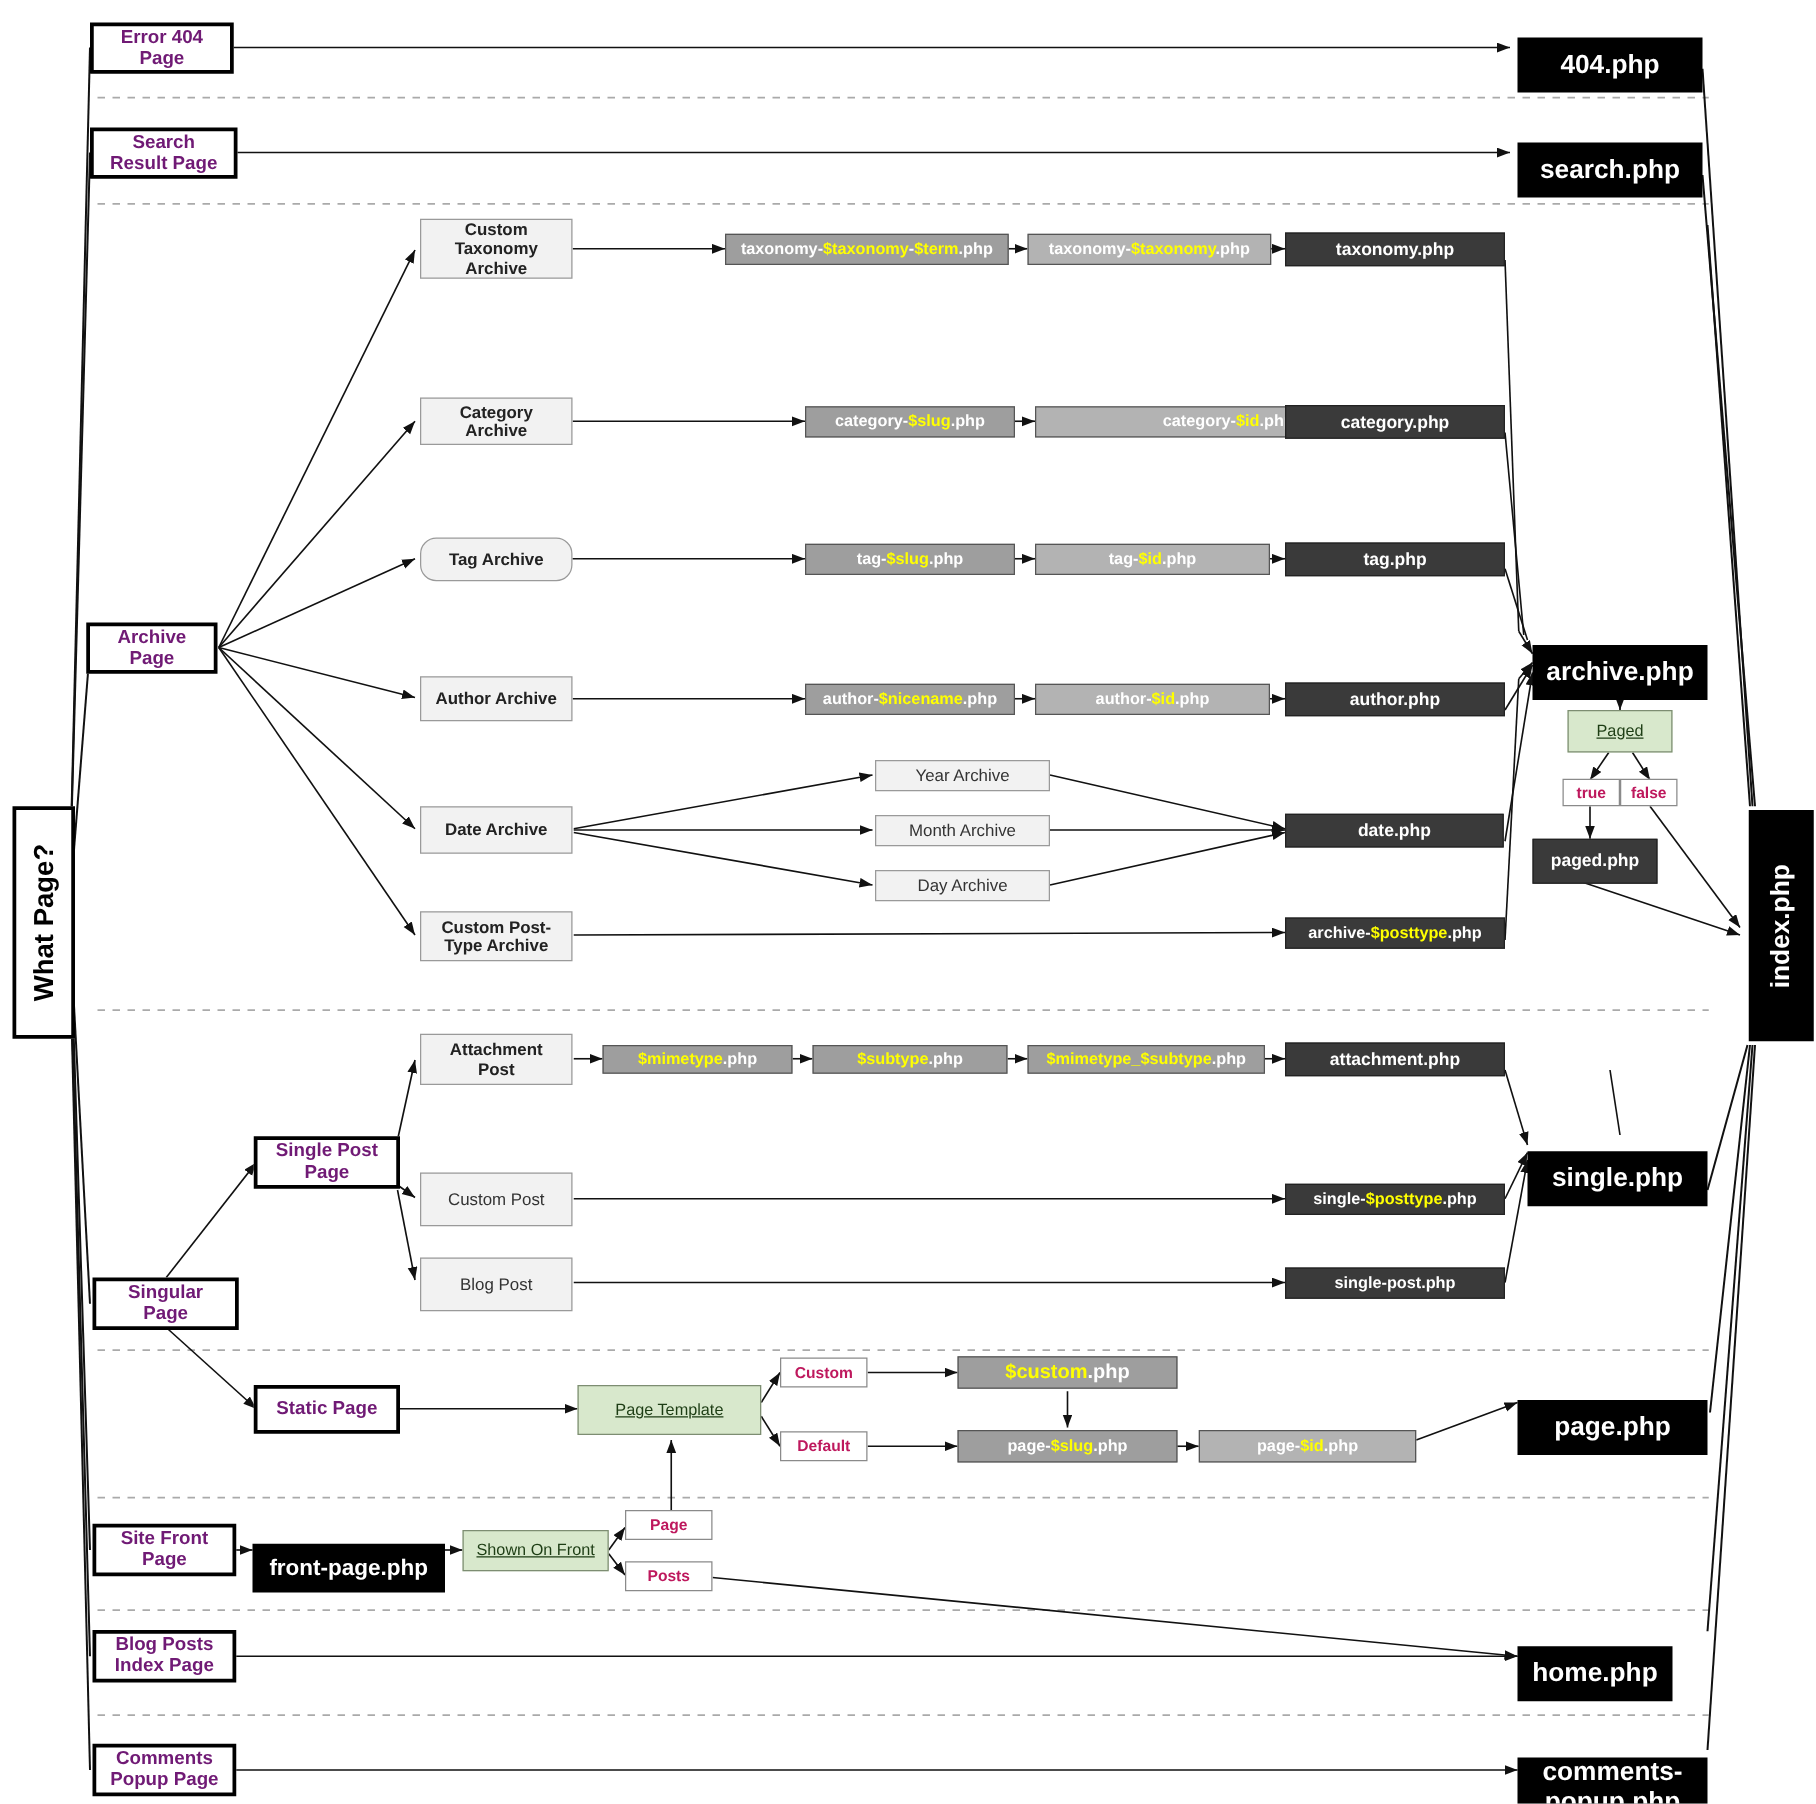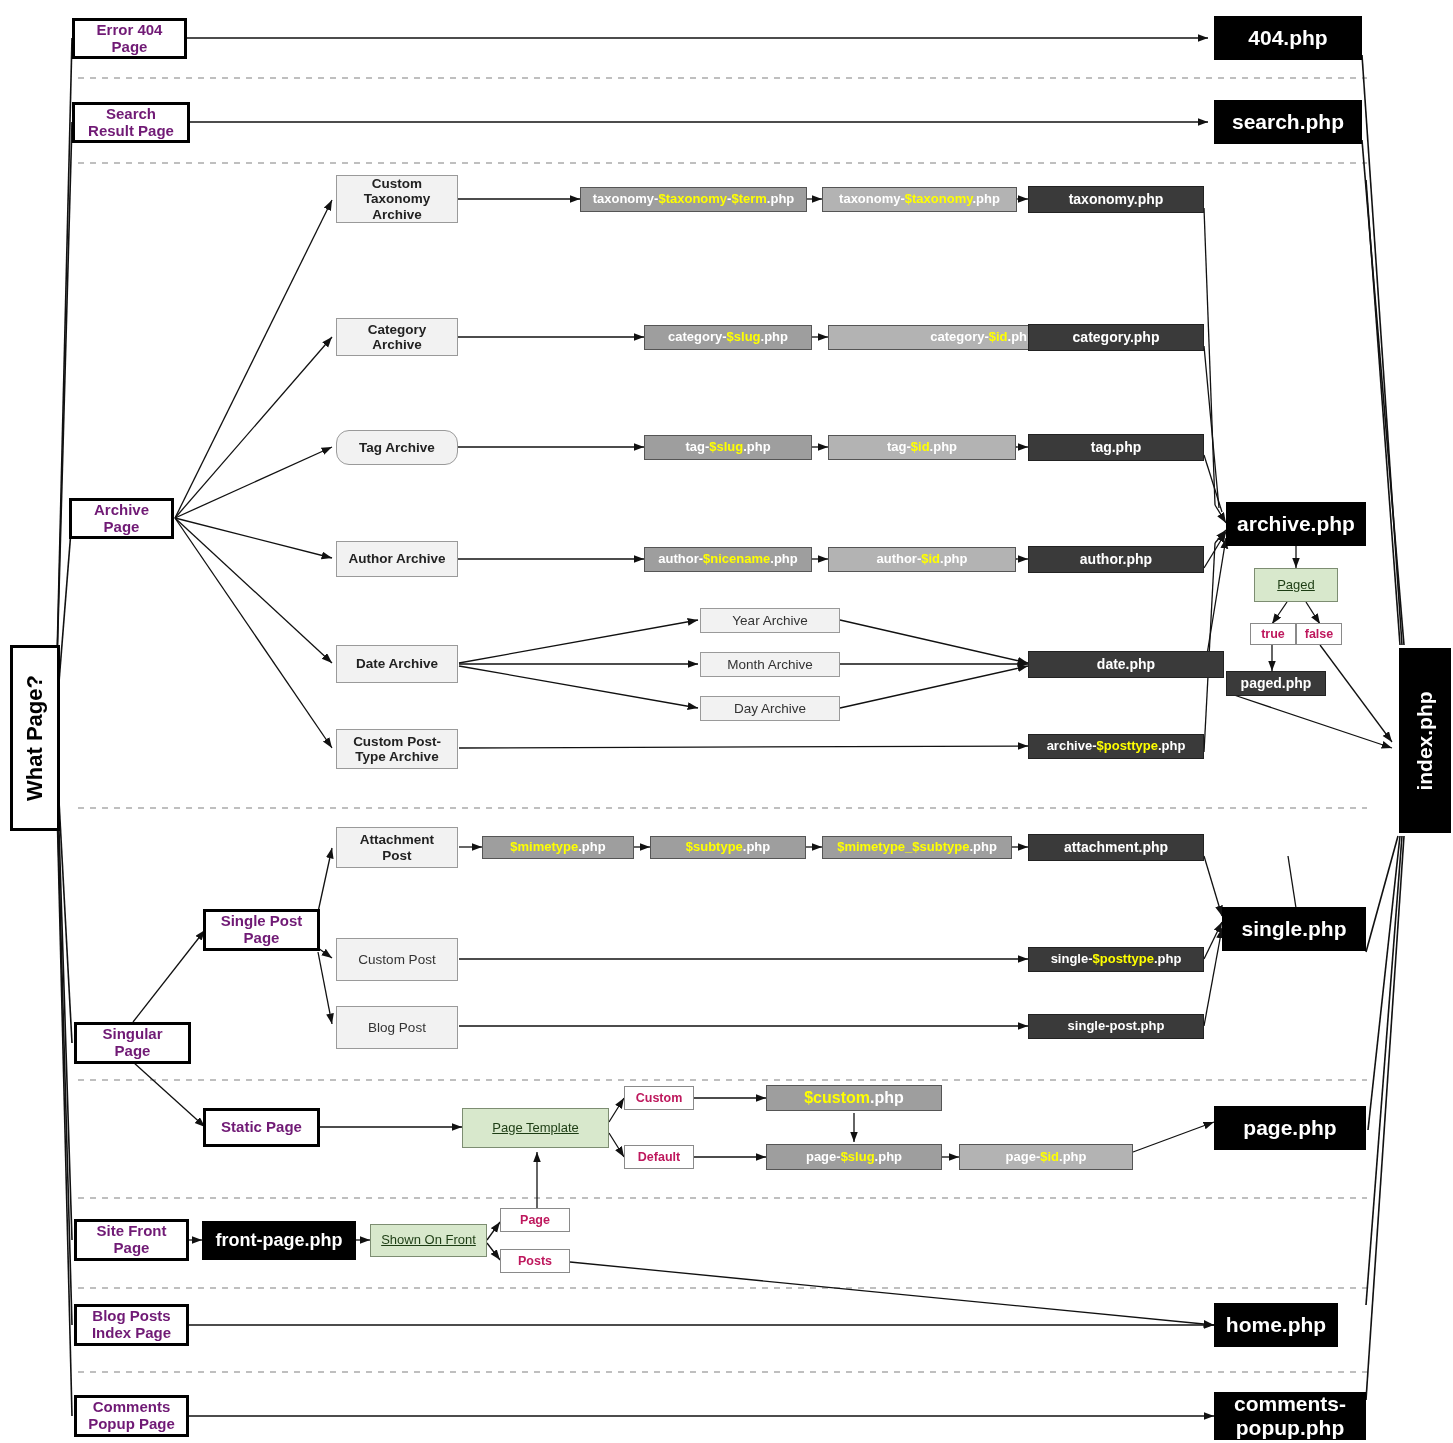--- a/index.html
+++ b/index.html
@@ -19,21 +19,21 @@
 
   
   .mid{background:#9e9e9e;border:1px solid #555;color:#fff;font-size:13px;font-weight:bold;}
   .mid.l{background:#b3b3b3;}
 
   
   .dark{background:#3a3a3a;border:1px solid #222;color:#fff;font-size:14px;font-weight:bold;}
   .dark.sm{font-size:13px;}
 
   
-  .black{background:#000;color:#fff;font-size:21px;font-weight:bold;border:0;}
+  .black{background:#000;color:#fff;font-size:21px;font-weight:bold;border:0;margin-top:14px;}
   .black.sm{font-size:18px;}
 
   
   .green{background:#d8e8cc;border:1px solid #7d8d72;color:#1d3d14;font-size:13px;text-decoration:underline;}
   .tf{background:#fff;border:1px solid #8a8a8a;color:#be185d;font-size:12.5px;font-weight:bold;}
 
   .var{color:#ffff00;}
 
   
   #whatpage{position:absolute;left:10px;top:645px;width:44px;height:180px;
@@ -302,21 +302,21 @@
   <div class="node mid" style="left:644px;top:547px;width:168px;height:25px;text-align:right;">
     <span><span>author-</span><span class="var">$nicename</span><span>.php</span></span>
   </div>
   <div class="node mid l" style="left:828px;top:547px;width:188px;height:25px;">
     <span><span>author-</span><span class="var">$id</span><span>.php</span></span>
   </div>
   <div class="node dark" style="left:1028px;top:546px;width:176px;height:27px;">
       <span>author.php</span>
     </div>
 
-  <div class="node dark" style="left:1028px;top:651px;width:196px;height:27px;">
+  <div class="node dark" style="left:1028px;top:651px;width:175px;height:27px;">
       <span>date.php</span>
     </div>
   <div class="node dark sm" style="left:1028px;top:734px;width:176px;height:25px;">
     <span><span>archive-</span><span class="var">$posttype</span><span>.php</span></span>
   </div>
 
   <div class="node mid" style="left:482px;top:836px;width:152px;height:23px;">
     <span><span class="var">$mimetype</span><span>.php</span></span>
   </div>
   <div class="node mid" style="left:650px;top:836px;width:156px;height:23px;">
@@ -370,21 +370,21 @@
 
   <div class="node green" style="left:1254px;top:568px;width:84px;height:34px;">
       <span>Paged</span>
     </div>
   <div class="node tf" style="left:1250px;top:623px;width:46px;height:22px;">
       <span>true</span>
     </div>
   <div class="node tf" style="left:1296px;top:623px;width:46px;height:22px;">
       <span>false</span>
     </div>
-  <div class="node dark" style="left:1226px;top:671px;width:100px;height:25px;">
+  <div class="node dark" style="left:1226px;top:671px;width:100px;height:36px;">
       <span>paged.php</span>
     </div>
 
   <div class="node black" style="left:1214px;top:16px;width:148px;height:44px;">
       <span>404.php</span>
     </div>
   <div class="node black" style="left:1214px;top:100px;width:148px;height:44px;">
       <span>search.php</span>
     </div>
   <div class="node black" style="left:1226px;top:502px;width:140px;height:44px;">

